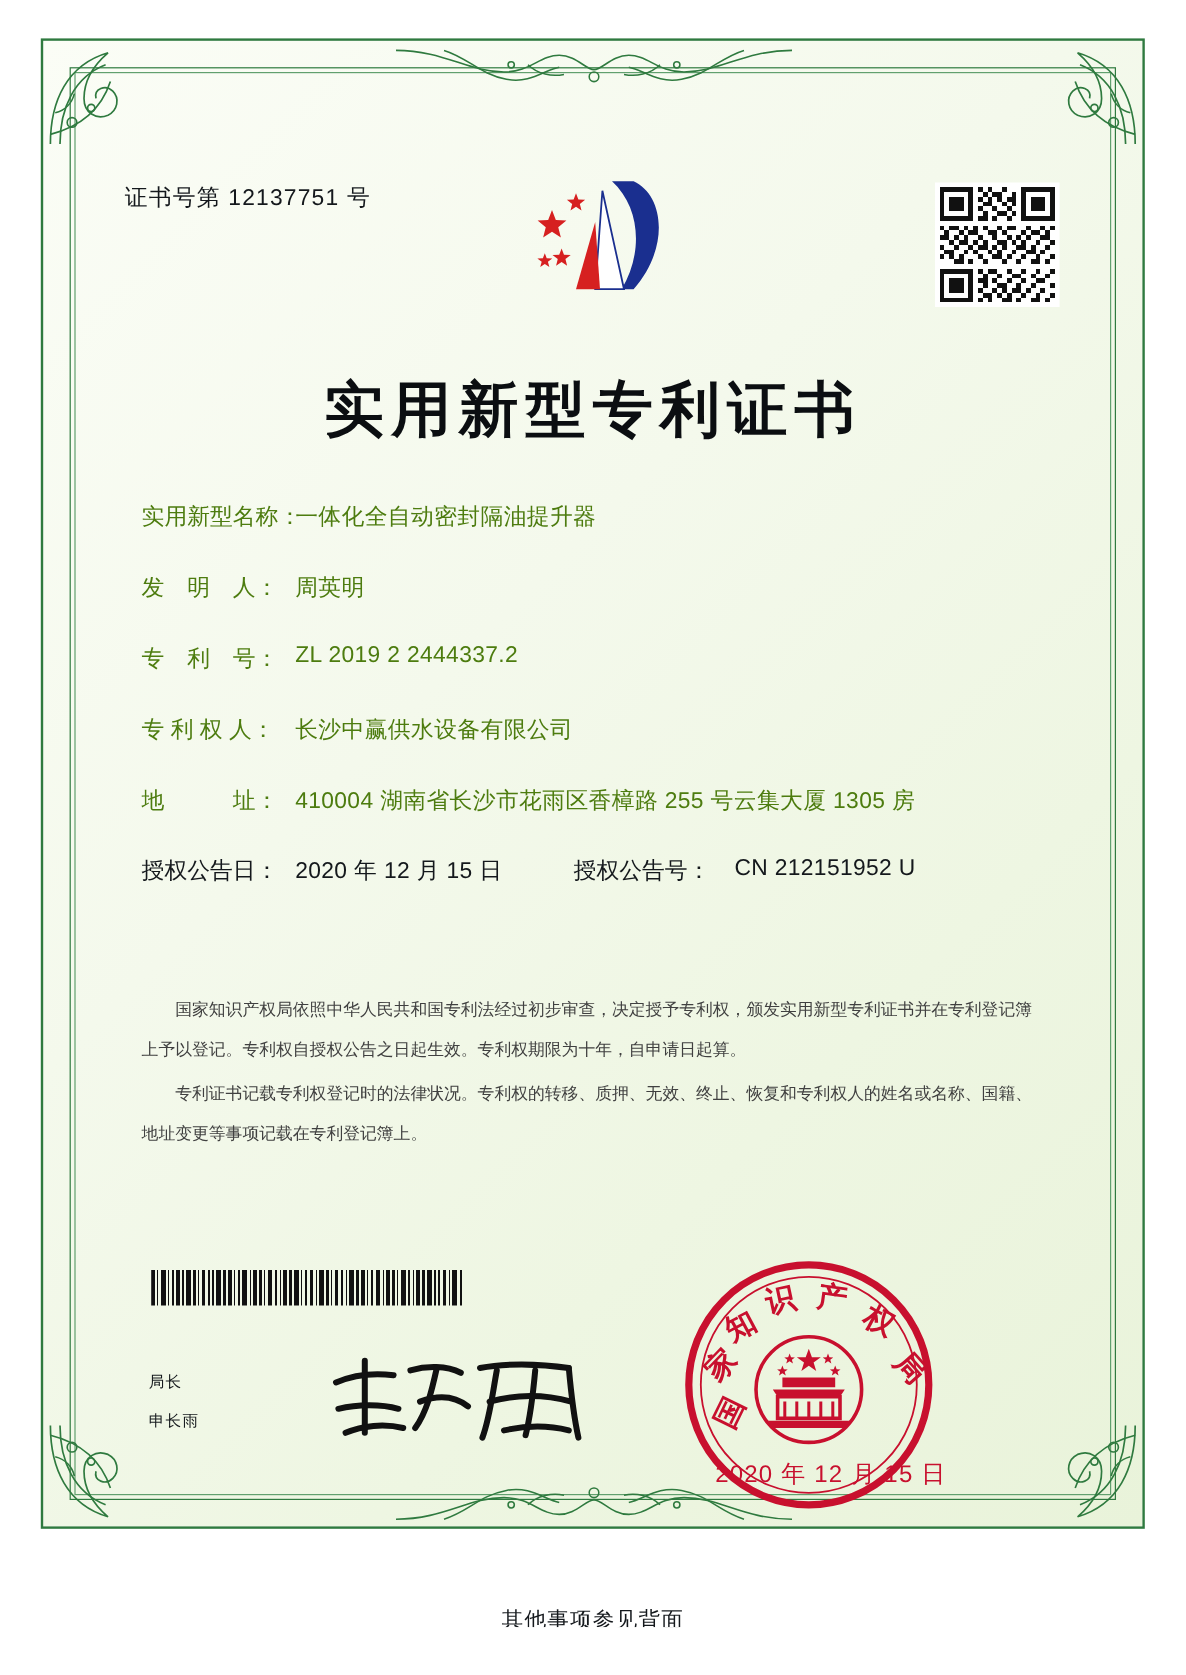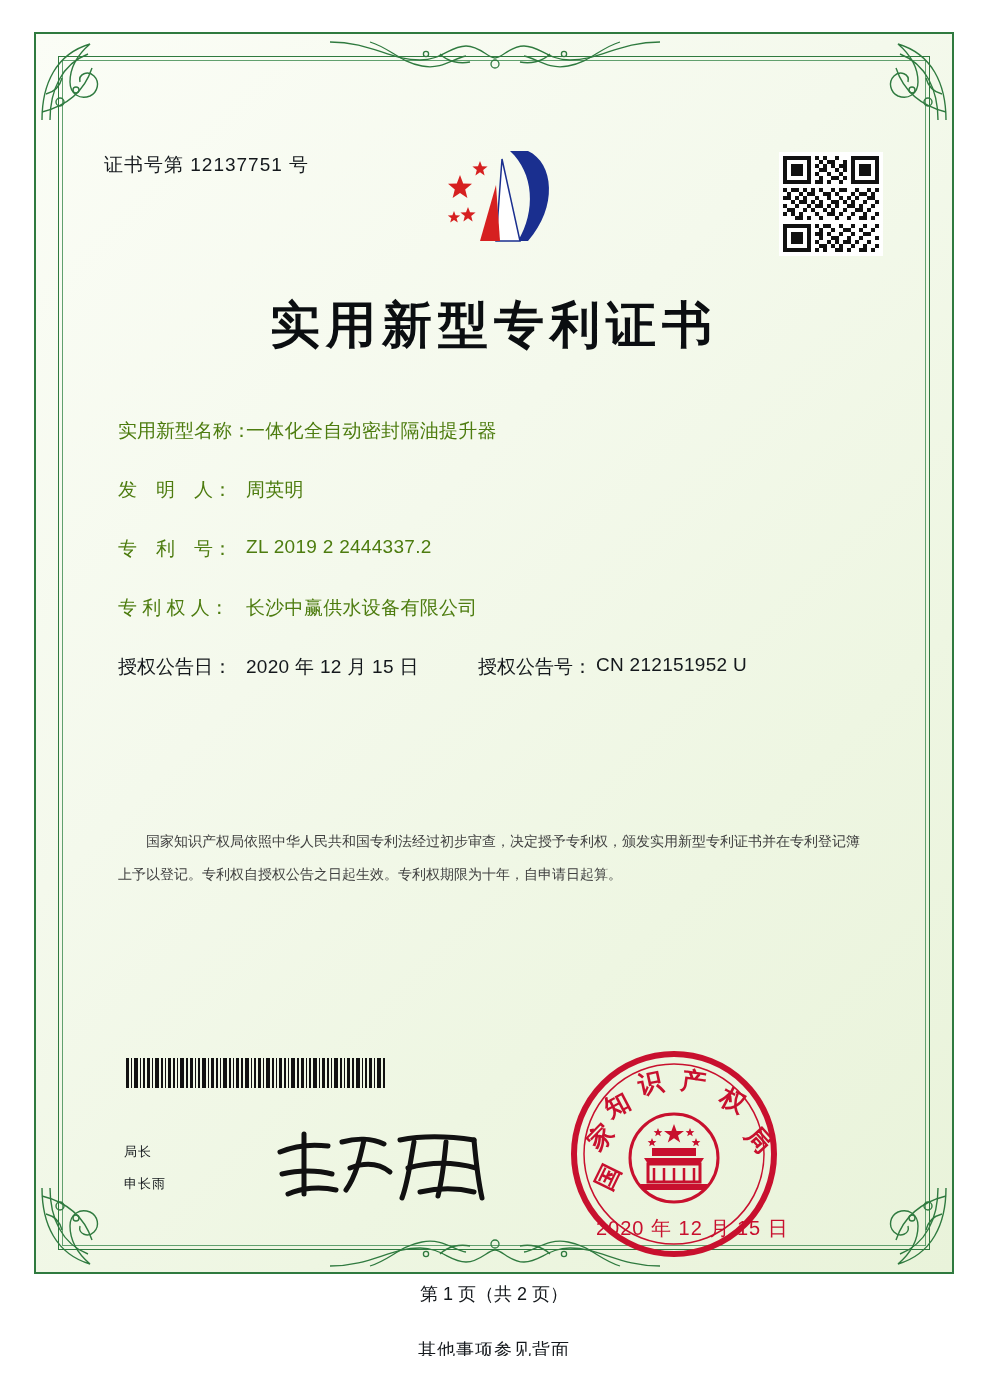--- a/index.html
+++ b/index.html
@@ -109,21 +109,21 @@
     top: 152px;
     width: 104px;
     height: 104px;
   }
   .qr svg { display:block; width:104px; height:104px; }
 
   
   .title {
     position: absolute;
     left: 0;
-    top: 292px;
+    top: 308px;
     width: 988px;
     text-align: center;
     font-family: Liberation Sans, sans-serif;
     font-weight: bold;
     font-size: 50px;
     letter-spacing: 6px;
     color: #0b0e11;
   }
 
   
@@ -149,21 +149,21 @@
   .field-value { letter-spacing: 0.3px; }
 
   .dual-row {
     display: flex;
     align-items: baseline;
     font-size: 19px;
     color: #14181c;
     white-space: nowrap;
   }
   .dual-left { width: 360px; flex: 0 0 360px; display: flex; }
-  .dual-right { display: flex; }
+  .dual-right { display: flex; gap: 16px; }
   .dual-right .field-label { width: 118px; flex: 0 0 118px; }
 
   
   .paras {
     position: absolute;
     left: 118px;
     top: 825px;
     width: 742px;
     font-size: 14px;
     line-height: 33px;
@@ -502,35 +502,40 @@
       <span class="field-label">专　利　号：</span>
       <span class="field-value">ZL 2019 2 2444337.2</span>
     </div>
 
 
     <div class="field-row">
       <span class="field-label">专 利 权 人：</span>
       <span class="field-value">长沙中赢供水设备有限公司</span>
     </div>
 
+    <div class="field-row">
+      <span class="field-label">地　　　址：</span>
+      <span class="field-value">410004 湖南省长沙市花雨区香樟路 255 号云集大厦 1305 房</span>
+    </div>
 
     <div class="dual-row">
       <span class="dual-left">
         <span class="field-label">授权公告日：</span>
         <span class="field-value">2020 年 12 月 15 日</span>
       </span>
       <span class="dual-right">
         <span class="field-label">授权公告号：</span>
         <span class="field-value">CN 212151952 U</span>
       </span>
     </div>
   </div>
 
   <div class="paras">
     <p>国家知识产权局依照中华人民共和国专利法经过初步审查，决定授予专利权，颁发实用新型专利证书并在专利登记簿上予以登记。专利权自授权公告之日起生效。专利权期限为十年，自申请日起算。</p>
+    <p>专利证书记载专利权登记时的法律状况。专利权的转移、质押、无效、终止、恢复和专利权人的姓名或名称、国籍、地址变更等事项记载在专利登记簿上。</p>
   </div>
 
   <div class="barcode">
     <svg viewBox="0 0 262 30" shape-rendering="crispEdges">
       <rect width="262" height="30" fill="transparent"></rect>
       <g fill="#111111">
         <rect x="0" y="0" width="3" height="30"></rect>
           <rect x="5" y="0" width="1" height="30"></rect>
         <rect x="8" y="0" width="4" height="30"></rect>
           <rect x="14" y="0" width="1" height="30"></rect>
@@ -646,16 +651,15 @@
         <text x="74" y="48" transform="rotate(-12 74 48)">识</text>
         <text x="114" y="42" transform="rotate(8 114 42)">产</text>
         <text x="152" y="56" transform="rotate(28 152 56)">权</text>
         <text x="178" y="90" transform="rotate(48 178 90)">局</text>
       </g>
     </svg>
   </div>
 
   <div class="seal-date">2020 年 12 月 15 日</div>
 
-  <div class="page-footer">第 1 页（共 2 页）</div>
   <div class="back-note">其他事项参见背面</div>
 
 </div>
 
 </body></html>

